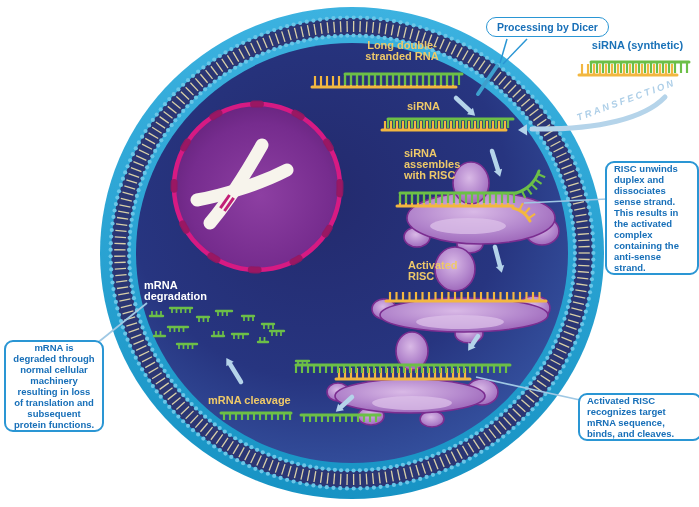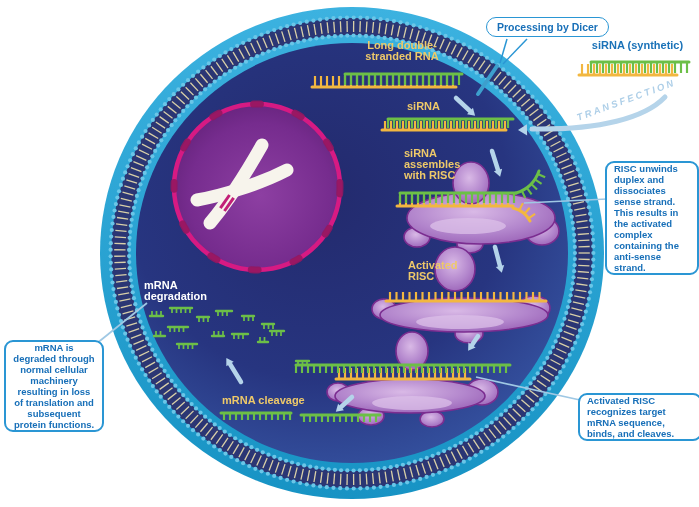--- a/index.html
+++ b/index.html
@@ -1156,19 +1156,19 @@
   <div class="label yellow" style="left:338px;top:40px;width:128px;text-align:center;">Long double-
 stranded RNA</div>
   <div class="label yellow" style="left:407px;top:101px;">siRNA</div>
   <div class="label yellow" style="left:404px;top:148px;">siRNA
 assembles
 with RISC</div>
   <div class="label yellow" style="left:381px;top:260px;margin-left:27px;">Activated
 RISC</div>
   <div class="label white" style="left:144px;top:280px;">mRNA
 degradation</div>
-  <div class="label yellow" style="left:222px;top:395px;text-align:center;">mRNA cleavage</div>
+  <div class="label yellow" style="left:208px;top:395px;text-align:center;">mRNA cleavage</div>
 
   <div class="pill" style="left:486px;top:17px;">Processing by Dicer</div>
   <div class="callout-box" style="left:605px;top:161px;width:76px;">RISC unwinds duplex and dissociates sense strand. This results in the activated complex containing the anti-sense strand.</div>
   <div class="callout-box" style="left:4px;top:340px;width:82px;text-align:center;">mRNA is degraded through normal cellular machinery resulting in loss of translation and subsequent protein functions.</div>
   <div class="callout-box" style="left:578px;top:393px;width:106px;">Activated RISC recognizes target mRNA sequence, binds, and cleaves.</div>
 </div>
 
 </body></html>

